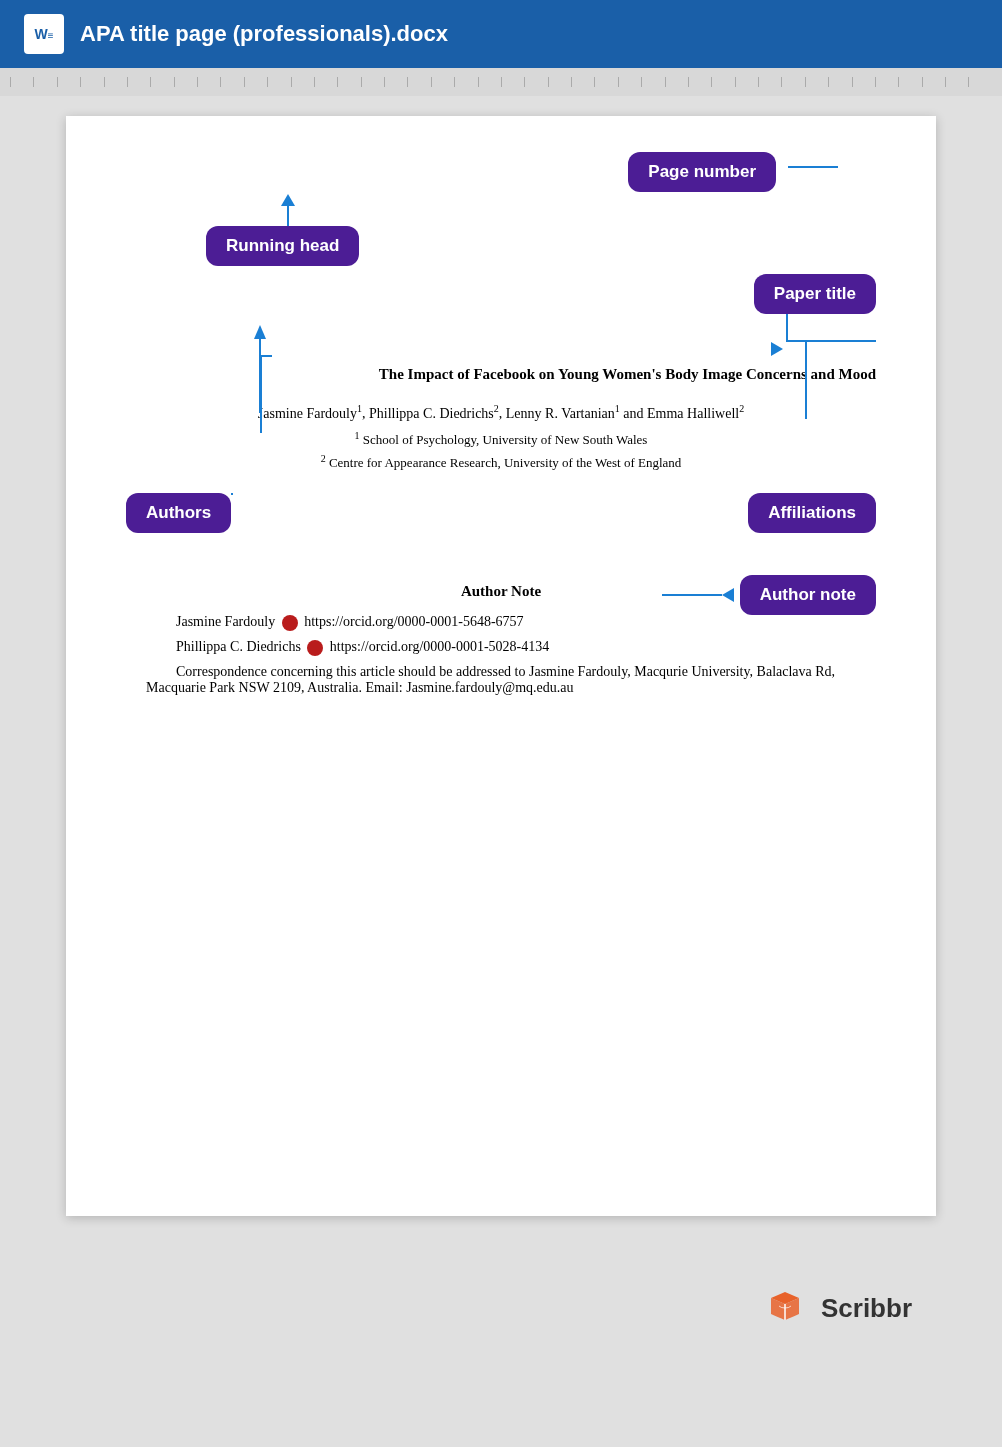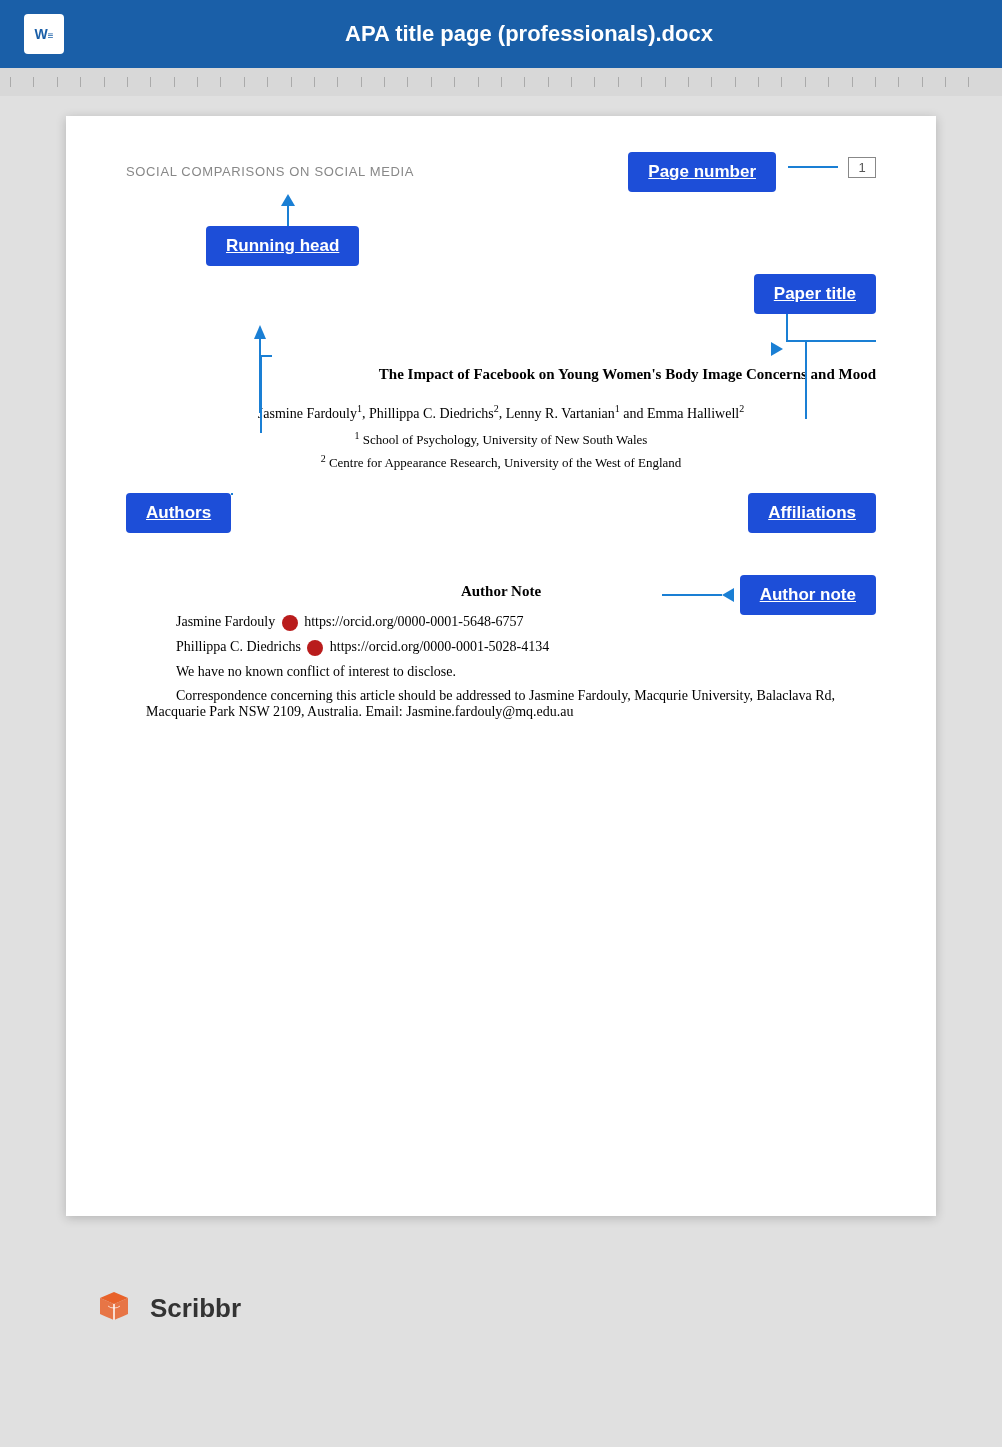--- a/index.html
+++ b/index.html
@@ -34,21 +34,20 @@
       color: #1a5fa8;
       font-size: 18px;
       font-family: Arial, sans-serif;
     }
     .title-bar-text {
       color: white;
       font-size: 22px;
       font-weight: bold;
       font-family: Arial, sans-serif;
       flex: 1;
-      text-align: center;
     }
 
     
     .ruler {
       width: 100%;
       height: 28px;
       background: #d8d8d8;
       display: flex;
       align-items: center;
       overflow: hidden;
@@ -71,30 +70,29 @@
       margin: 20px auto;
       background: white;
       box-shadow: 0 2px 10px rgba(0,0,0,0.2);
       padding: 40px 60px 60px 60px;
       position: relative;
       min-height: 1100px;
     }
 
     
     .label-btn {
-      background: #1d4ed8;
+      background: #4c1d95;
       color: white;
       font-family: Arial, sans-serif;
       font-size: 17px;
       font-weight: bold;
       padding: 10px 20px;
-      border-radius: 4px;
+      border-radius: 12px;
       display: inline-block;
       white-space: nowrap;
-      text-decoration: underline;
     }
 
     .running-head-text {
       font-family: Arial, sans-serif;
       font-size: 13px;
       color: #888;
       letter-spacing: 0.05em;
       margin-top: 8px;
     }
 
@@ -189,20 +187,21 @@
     }
 
     
     .scribbr-footer {
       display: flex;
       align-items: center;
       gap: 12px;
       margin-top: 30px;
       padding: 18px 24px;
       width: 870px;
+      justify-content: flex-end;
     }
 
     .scribbr-logo-icon {
       width: 48px;
       height: 48px;
     }
 
     .scribbr-name {
       font-family: Arial, sans-serif;
       font-size: 26px;
@@ -264,24 +263,20 @@
     <div class="ruler-tick"></div>
       <div class="ruler-tick"></div>
       <div class="ruler-tick"></div>
   </div>
 </div>
 
 <div class="doc-wrapper">
 
   <div style="position:relative; height:210px; margin-bottom:0px;">
 
-    <div style="position:absolute; top:0; left:0; right:0; display:flex; justify-content:space-between; align-items:center;">
-      <span class="running-head-text">SOCIAL COMPARISONS ON SOCIAL MEDIA</span>
-      <div class="page-number-box">1</div>
-    </div>
 
     <div style="position:absolute; top:38px; left:155px; display:flex; flex-direction:column; align-items:center;">
       <div class="arrow-up" style="margin-bottom:0;"></div>
       <div style="width:2px; height:28px; background:#1a7fd4;"></div>
     </div>
 
     <div style="position:absolute; top:70px; left:80px;">
       <span class="label-btn">Running head</span>
     </div>
 
@@ -372,23 +367,20 @@
         <span> https://orcid.org/0000-0001-5648-6757</span>
       </div>
 
       <div class="note-line">
         <span>Phillippa C. Diedrichs </span>
         <span class="orcid-icon">iD</span>
         <span> https://orcid.org/0000-0001-5028-4134</span>
       </div>
 
 
-      <div class="note-line">
-        We have no known conflict of interest to disclose.
-      </div>
 
       <div class="note-line">
         Correspondence concerning this article should be addressed to Jasmine Fardouly, Macqurie University, Balaclava Rd, Macquarie Park NSW 2109, Australia. Email: Jasmine.fardouly@mq.edu.au
       </div>
 
     </div>
   </div>
 
 </div>
 

